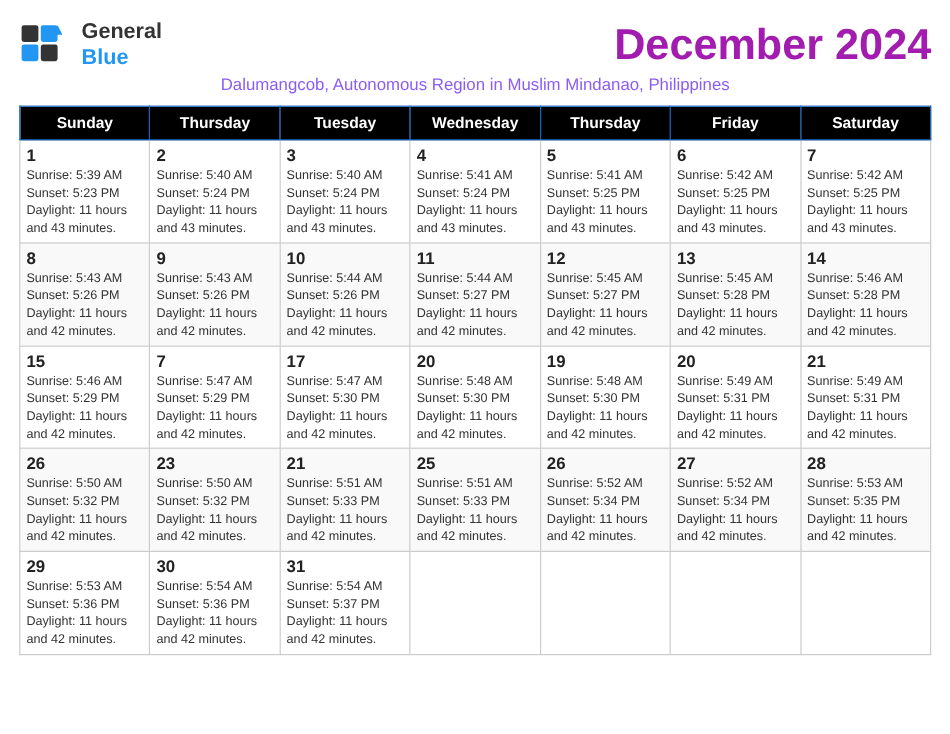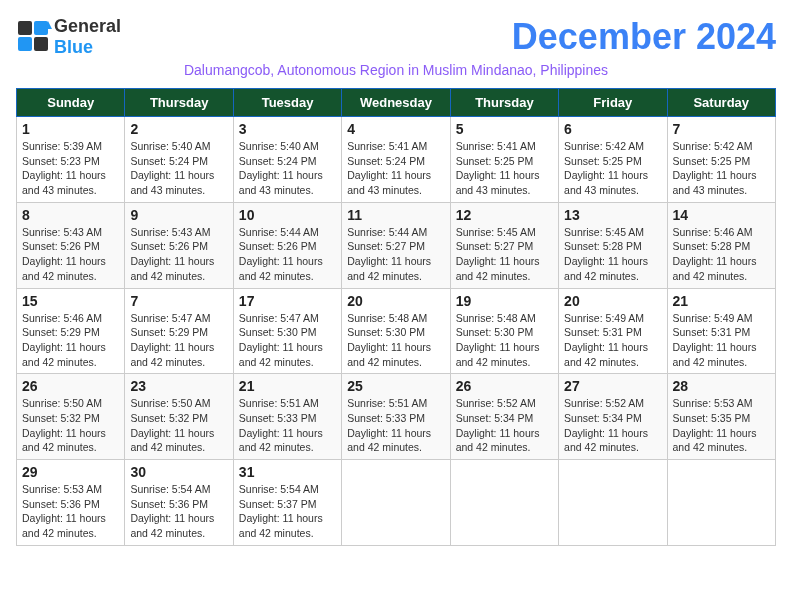--- a/index.html
+++ b/index.html
@@ -17,37 +17,37 @@
       margin-bottom: 4px;
     }
     .logo-area {
       display: flex;
       flex-direction: column;
       align-items: flex-start;
     }
     .month-title {
       font-size: 36px;
       font-weight: bold;
-      color: #3b82f6;
+      color: #a21caf;
       text-align: right;
     }
     .subtitle {
       text-align: center;
       font-size: 14px;
       color: #8b5cf6;
       margin-bottom: 10px;
       font-weight: normal;
     }
     .calendar {
       width: 100%;
       border-collapse: collapse;
       font-size: 11px;
     }
     .calendar th {
-      background-color: #14532d;
+      background-color: #000000;
       color: #fff;
       text-align: center;
       padding: 6px 4px;
       font-size: 13px;
       font-weight: bold;
       border: 1px solid #1565C0;
     }
     .calendar td {
       border: 1px solid #ccc;
       vertical-align: top;
@@ -73,21 +73,21 @@
     }
     .empty-cell {
       background: #fff !important;
     }
   </style>
 </head>
 <body>
 
 <div class="header-logo">
   <div class="logo-area">
-    <div style="display:flex; align-items:center; gap:2px;">
+    <div style="display:flex; align-items:center; gap:16px;">
       <svg width="36" height="36" viewBox="0 0 36 36">
         <rect x="2" y="2" width="14" height="14" rx="2" fill="#333"></rect>
         <rect x="18" y="2" width="14" height="14" rx="2" fill="#2196F3"></rect>
         <rect x="2" y="18" width="14" height="14" rx="2" fill="#2196F3"></rect>
         <rect x="18" y="18" width="14" height="14" rx="2" fill="#333"></rect>
         <polygon points="32,2 36,10 28,10" fill="#2196F3"></polygon>
       </svg>
       <div>
         <span style="font-size:18px; font-weight:bold; color:#333;">General</span><br>
         <span style="font-size:18px; font-weight:bold; color:#2196F3;margin-top:43px;">Blue</span>

